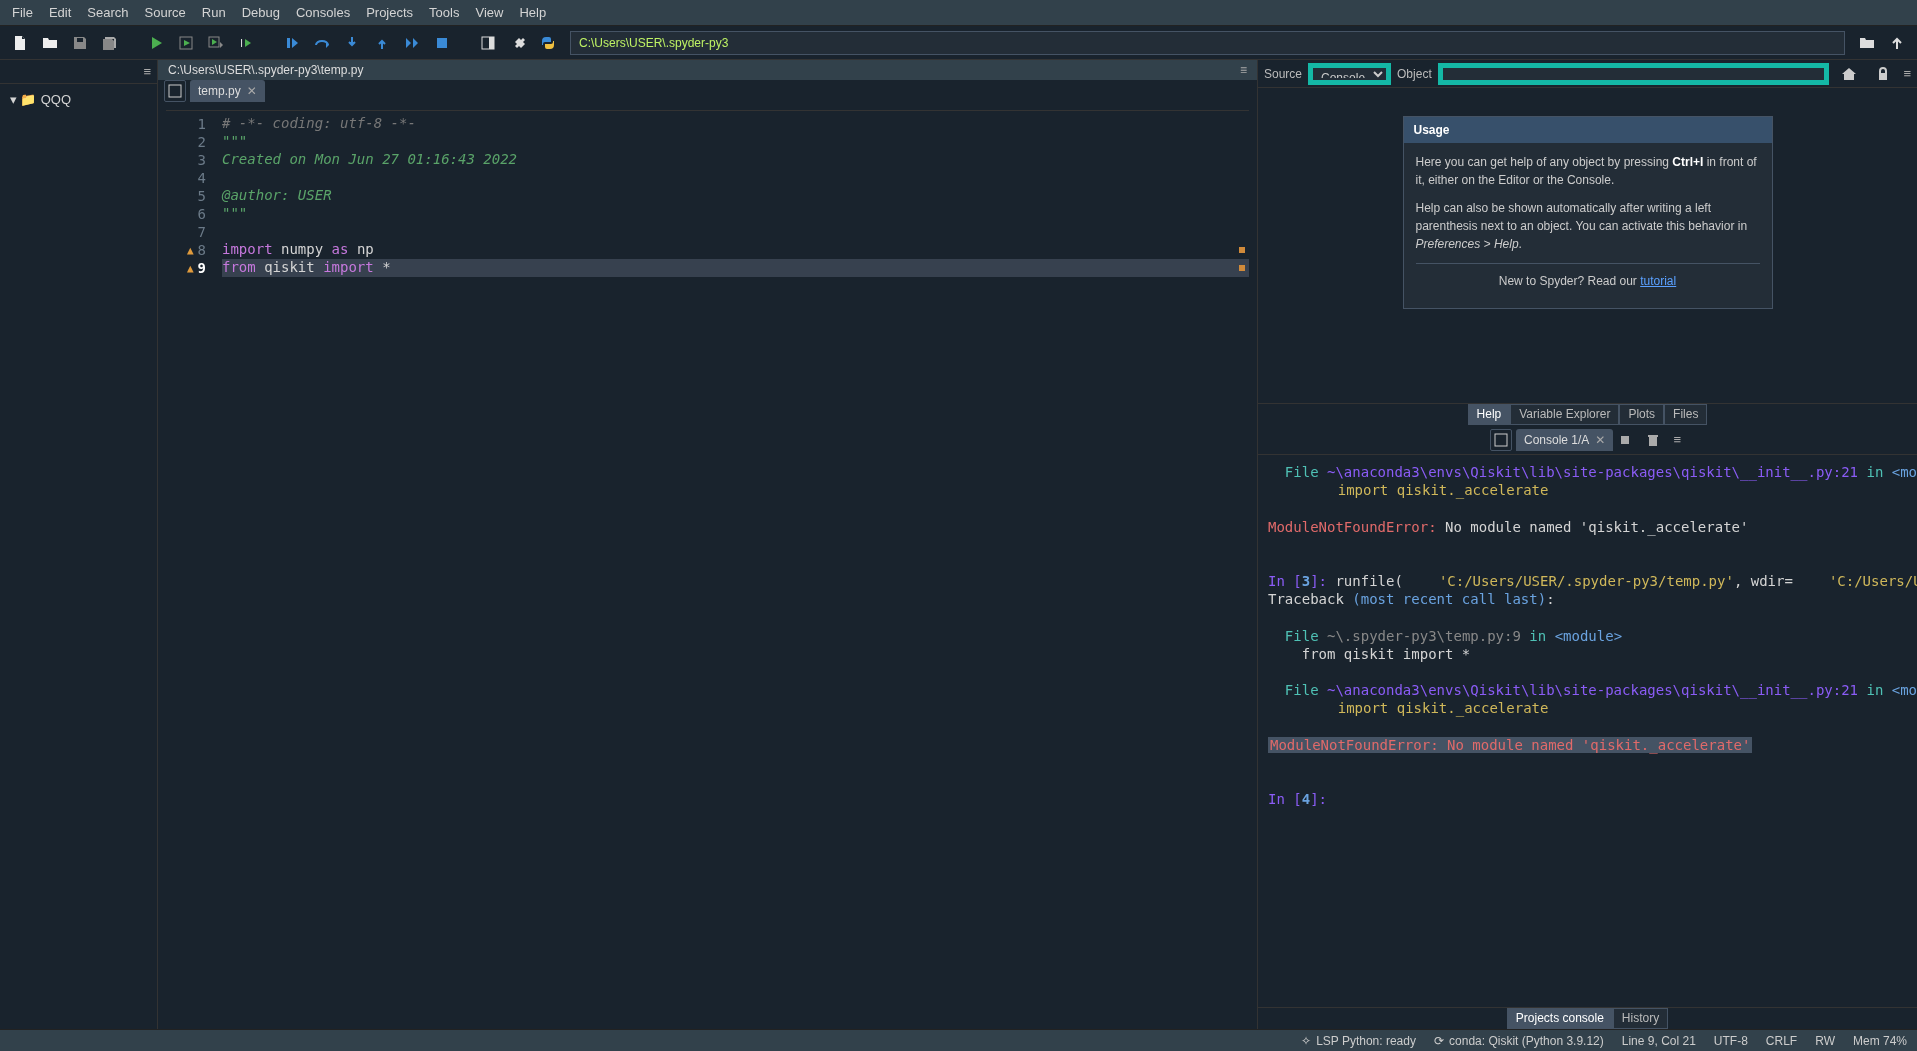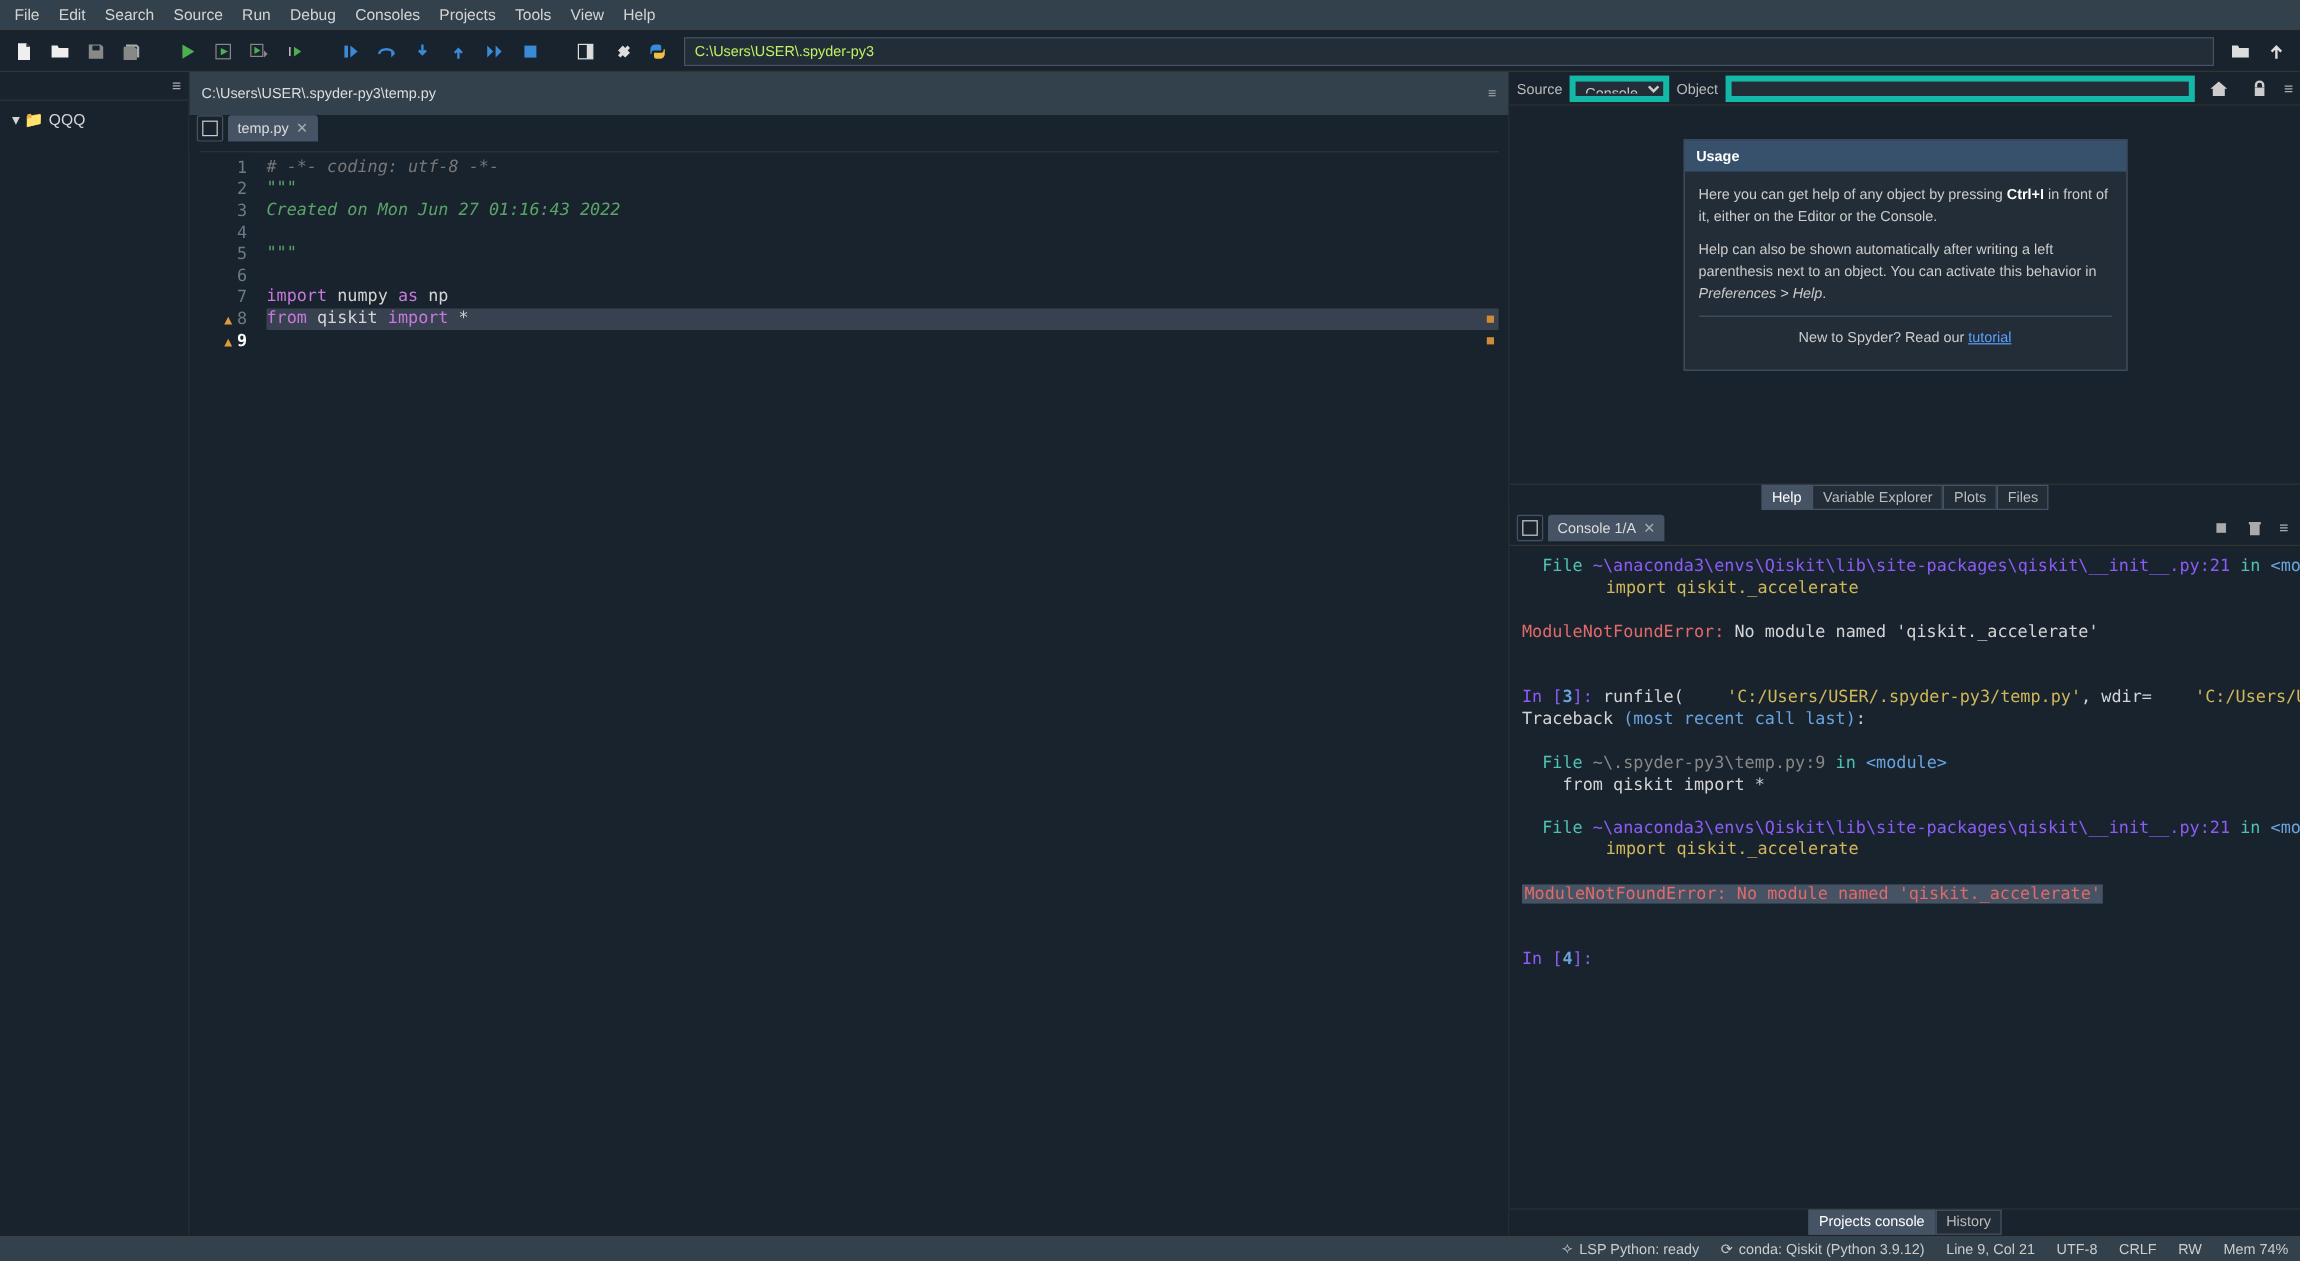--- a/index.html
+++ b/index.html
@@ -87,21 +87,21 @@
 }
 
 .center {
   flex: 1;
   display: flex;
   flex-direction: column;
   background: #19232d;
   min-width: 0;
 }
 .editor-path {
-  height: 36px;
+  height: 20px;
   background: #32414b;
   padding: 3px 10px;
   font-size: 12px;
   color: #ddd;
   display: flex;
   align-items: center;
   justify-content: space-between;
 }
 .editor-tabs {
   display: flex;
@@ -250,21 +250,21 @@
   flex-direction: column;
   background: #19232d;
   min-height: 0;
 }
 .console-tabs {
   display: flex;
   align-items: center;
   height: 30px;
   padding: 0 6px;
   gap: 4px;
-  justify-content: space-between;
+  justify-content: center;
   border-bottom: 1px solid #333;
 }
 .console-tabs-left { display: flex; gap: 4px; align-items: center; }
 .console-tabs-right { display: flex; gap: 12px; align-items: center; padding-right: 4px;}
 .console-output {
   flex: 1;
   font-family: "Consolas", monospace;
   font-size: 14px;
   padding: 8px 10px;
   overflow: auto;
@@ -490,20 +490,21 @@
           <div class="line">
             <span class="warn-icon">▲</span>
             <span style="font-weight: bold; color: rgb(255, 255, 255);">9</span>
           </div>
         </div>
       <div class="code-text" id="codetext">
           <div class="code-line"><span class="c-comment"># -*- coding: utf-8 -*-</span></div>
           <div class="code-line"><span class="c-docstring">"""</span></div>
           <div class="code-line"><span class="c-docstring">Created on Mon Jun 27 01:16:43 2022</span></div>
           <div class="code-line"><span class="c-docstring"></span></div>
+          <div class="code-line"><span class="c-docstring">@author: USER</span></div>
           <div class="code-line"><span class="c-docstring">"""</span></div>
           <div class="code-line"><span class=""></span></div>
           <div class="code-line"><span class="c-keyword">import</span> numpy <span class="c-keyword">as</span> np</div>
           <div class="code-line line-hl"><span class="c-keyword">from</span> qiskit <span class="c-keyword">import</span> *</div>
           <div class="code-edge-marker" style="top: 136px;"></div>
           <div class="code-edge-marker" style="top: 154px;"></div>
         </div>
     </div>
   </div>
 

